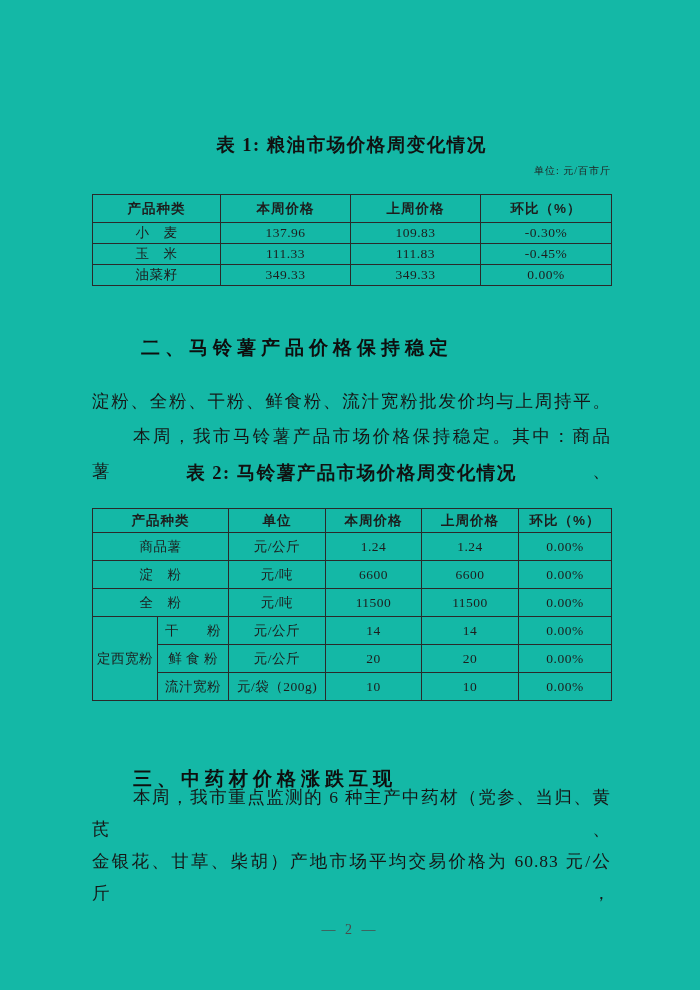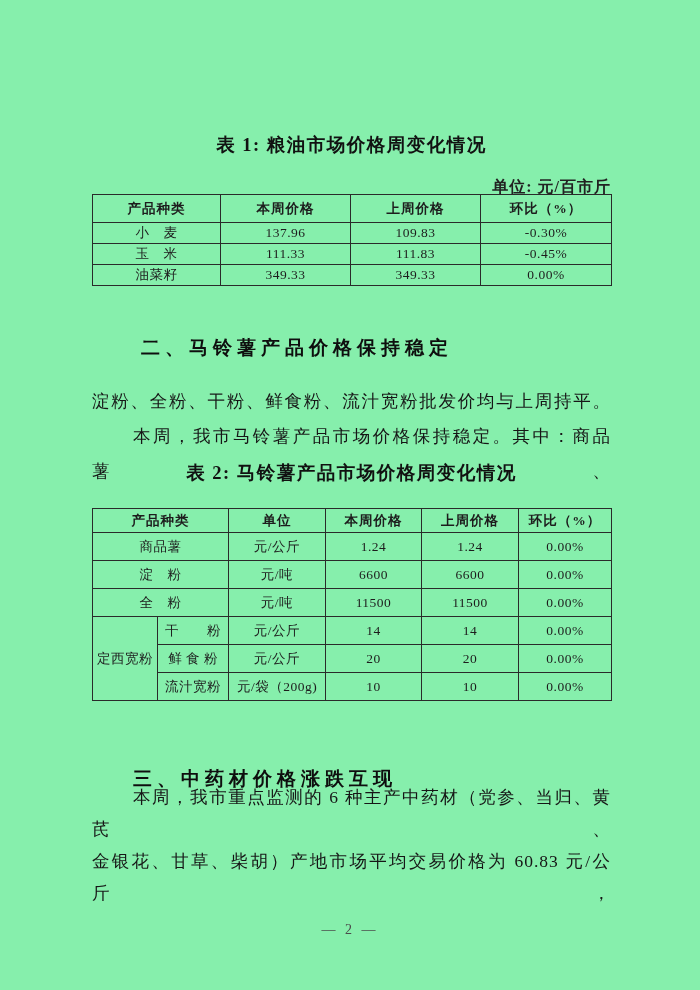--- a/index.html
+++ b/index.html
@@ -1,40 +1,39 @@
 <!DOCTYPE html>
 <html><head>
 <meta charset="utf-8">
 <style>
   * { margin: 0; padding: 0; box-sizing: border-box; }
   html, body { width: 700px; height: 990px; }
   body { background: #f4f4f4; }
   .page {
     position: relative;
     width: 700px; height: 990px;
-    background: #86efac;
+    background: #14b8a6;
     overflow: hidden;
     color: #1d1d1d;
     font-family: "Liberation Serif", "DejaVu Serif", serif;
   }
   .tbl-title {
     position: absolute; left: 92px; width: 519px;
     text-align: center;
     font-size: 18.5px; font-weight: bold;
     letter-spacing: 1.5px; line-height: 26px;
     color: #111;
   }
   .t1-title { top: 132px; }
   .t2-title { top: 460px; }
   .unit-note {
-    position: absolute; left: 92px; width: 519px; top: 178px;
+    position: absolute; left: 92px; width: 519px; top: 162px;
     text-align: right;
-    font-size: 16px; letter-spacing: 1px; line-height: 18px;
+    font-size: 10px; letter-spacing: 1px; line-height: 18px;
     color: #222;
-    font-weight: bold;
   }
   table.tbl {
     position: absolute; left: 92px;
     width: 519px;
     border-collapse: collapse;
     table-layout: fixed;
   }
   .tbl1 { top: 194px; }
   .tbl2 { top: 508px; }
   table.tbl td {
@@ -45,21 +44,21 @@
     letter-spacing: 0.5px;
     color: #1d1d1d;
     overflow: hidden;
     white-space: nowrap;
   }
   .tbl1 tr { height: 21px; }
   .tbl1 tr.head { height: 28px; }
   .tbl2 tr { height: 28px; }
   .tbl2 tr.head { height: 24px; }
   tr.head td {
-    font-family: Liberation Serif, serif;
+    font-family: Liberation Sans, sans-serif;
     font-weight: bold;
     font-size: 13.5px;
     letter-spacing: 1px;
   }
   .sec-heading {
     position: absolute; left: 133px;
     font-family: "Liberation Sans", "DejaVu Sans", sans-serif;
     font-weight: bold;
     font-size: 19px; line-height: 24px;
     letter-spacing: 5px;

